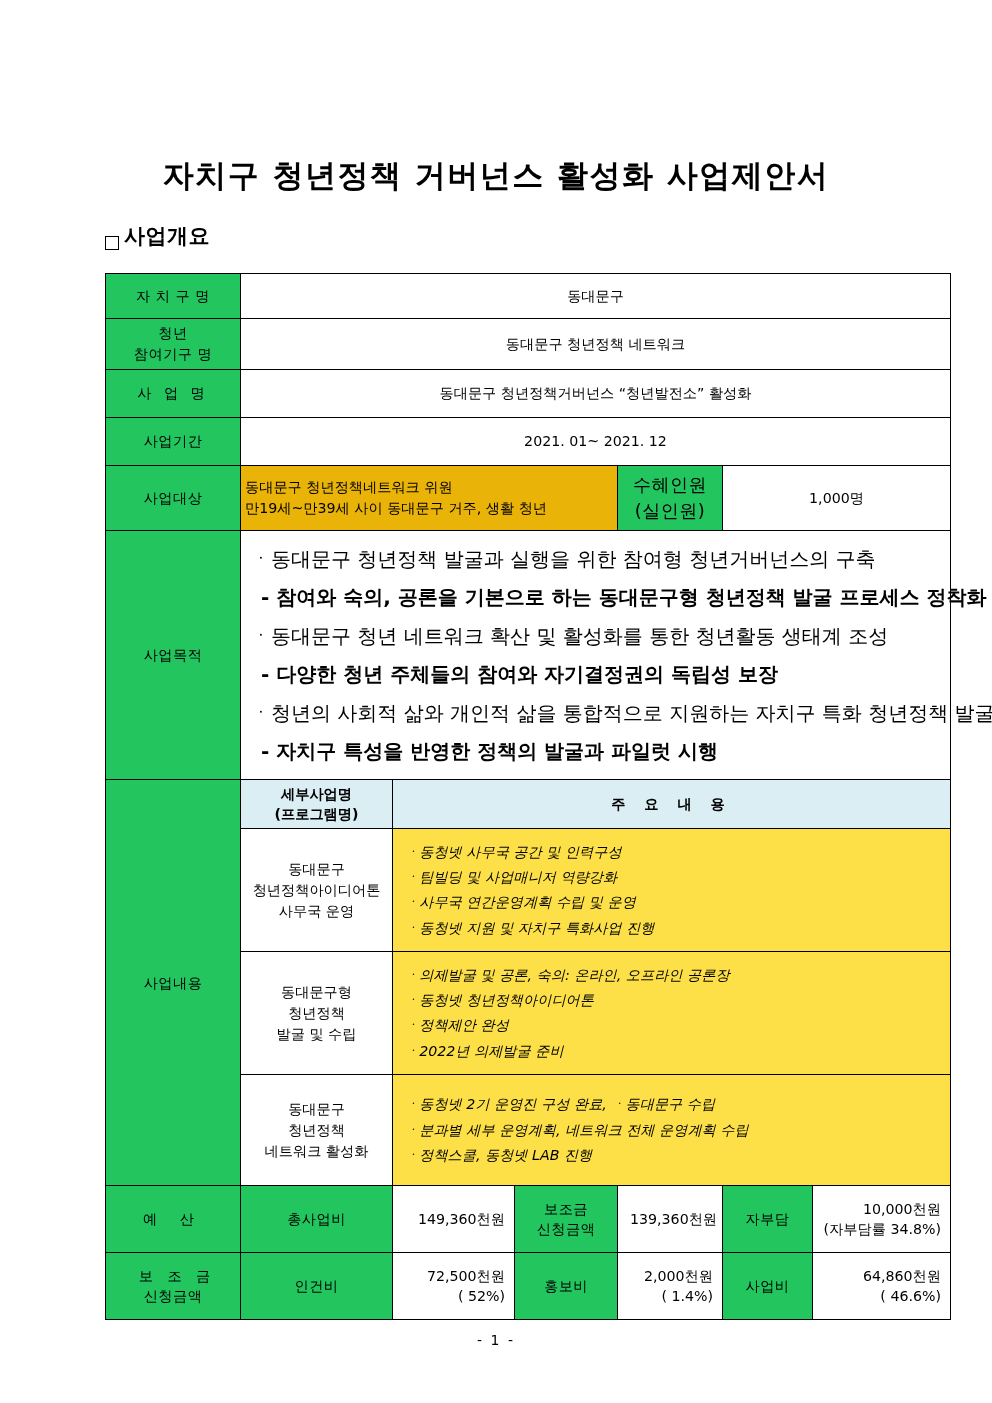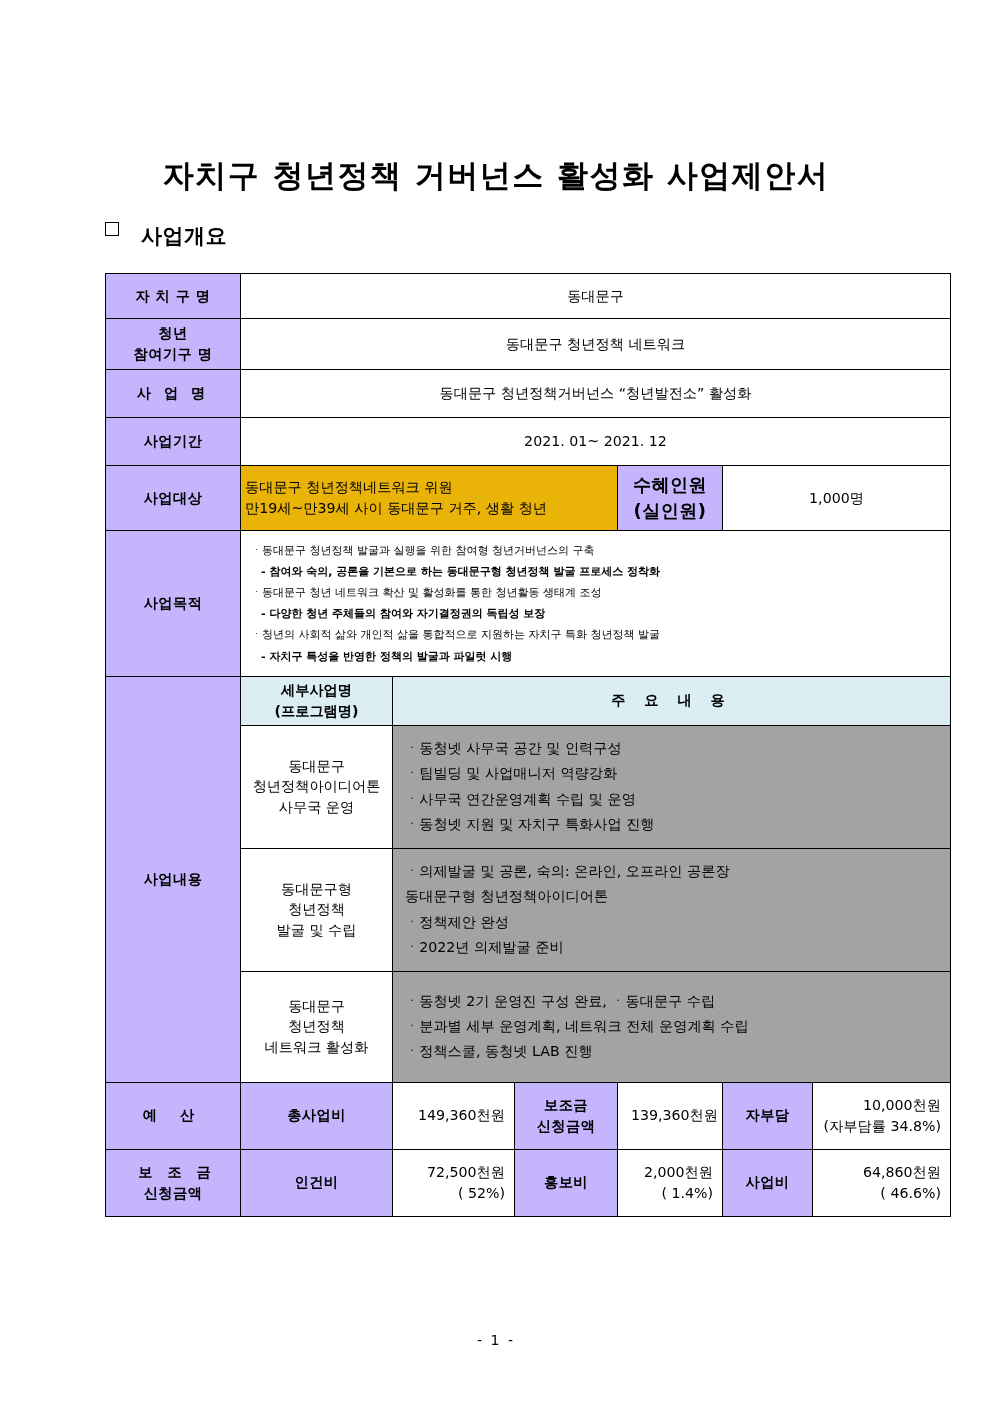--- a/index.html
+++ b/index.html
@@ -36,22 +36,22 @@
   }
 
   .section-head {
     position: absolute;
     left: 105px;
     top: 222px;
     font-size: 21px;
     font-weight: bold;
     letter-spacing: 0.5px;
     display: flex;
-    align-items: flex-start;
-    gap: 22px;
+    align-items: flex-end;
+    gap: 5px;
   }
   .section-box {
     display: inline-block;
     width: 14px;
     height: 14px;
     border: 1.6px solid #000;
     box-sizing: border-box;
   }
 
   
@@ -67,23 +67,23 @@
     table-layout: fixed;
   }
   table.main td {
     border: 1px solid #000000;
     padding: 0;
     vertical-align: middle;
     font-size: 14.2px;
     line-height: 1.45;
   }
   .hdr {
-    background: #c4b5fd;
-    text-align: center;
-    font-weight: bold;
+    background: #22c55e;
+    text-align: center;
+    font-weight: normal;
     font-size: 16px;
     letter-spacing: 0.5px;
   }
   .hdr-sp {
     letter-spacing: 4px;
     padding-left: 8px;
   }
   .val {
     background: #ffffff;
     text-align: center;
@@ -101,58 +101,59 @@
   .r-period td { height: 47px; }
   .r-target td { height: 50px; }
 
   .two-line { line-height: 1.35; }
 
   .purpose-cell {
     padding: 9px 6px 9px 10px !important;
     text-align: left;
   }
   .purpose-line {
-    font-size: 11px;
+    font-size: 20px;
     line-height: 1.92;
     white-space: nowrap;
   }
   .purpose-line.dash { padding-left: 10px; font-weight: bold; }
 
   .subhdr {
     background: #daeef3;
     text-align: center;
     font-weight: bold;
     font-size: 15px;
     line-height: 1.4;
   }
   .prog-name {
     background: #ffffff;
     text-align: center;
     font-size: 14.2px;
     line-height: 1.72;
   }
   .prog-detail {
-    background: #a3a3a3;
+    background: #fde047;
     text-align: left;
     padding: 8px 6px 8px 12px !important;
+    font-style: italic;
   }
   .prog-detail div {
     font-size: 14.2px;
     line-height: 1.78;
     white-space: nowrap;
   }
 
   .budget td { height: 66px; }
   .budget-val {
     background: #ffffff;
     text-align: right;
     padding-right: 9px !important;
     line-height: 1.45;
   }
-  .budget-val.ctr { text-align: right; padding-right: 4px !important; }
+  .budget-val.ctr { text-align: left; padding-right: 4px !important; padding-left: 12px; }
 
   .footer {
     position: absolute;
     left: 0;
     top: 1332px;
     width: 992px;
     text-align: center;
     font-size: 14px;
     letter-spacing: 2px;
   }
@@ -254,21 +255,21 @@
         </tr>
 
         <tr>
           <td class="prog-name" style="height:122px">
             <div>동대문구형</div>
             <div>청년정책</div>
             <div>발굴 및 수립</div>
           </td>
           <td class="prog-detail" colspan="5">
             <div>ㆍ의제발굴 및 공론, 숙의: 온라인, 오프라인 공론장</div>
-            <div>동대문구형 청년정책아이디어톤</div>
+            <div>ㆍ동청넷 청년정책아이디어톤</div>
             <div>ㆍ정책제안 완성</div>
             <div>ㆍ2022년 의제발굴 준비</div>
           </td>
         </tr>
 
         <tr>
           <td class="prog-name" style="height:110px">
             <div>동대문구</div>
             <div>청년정책</div>
             <div>네트워크 활성화</div>

